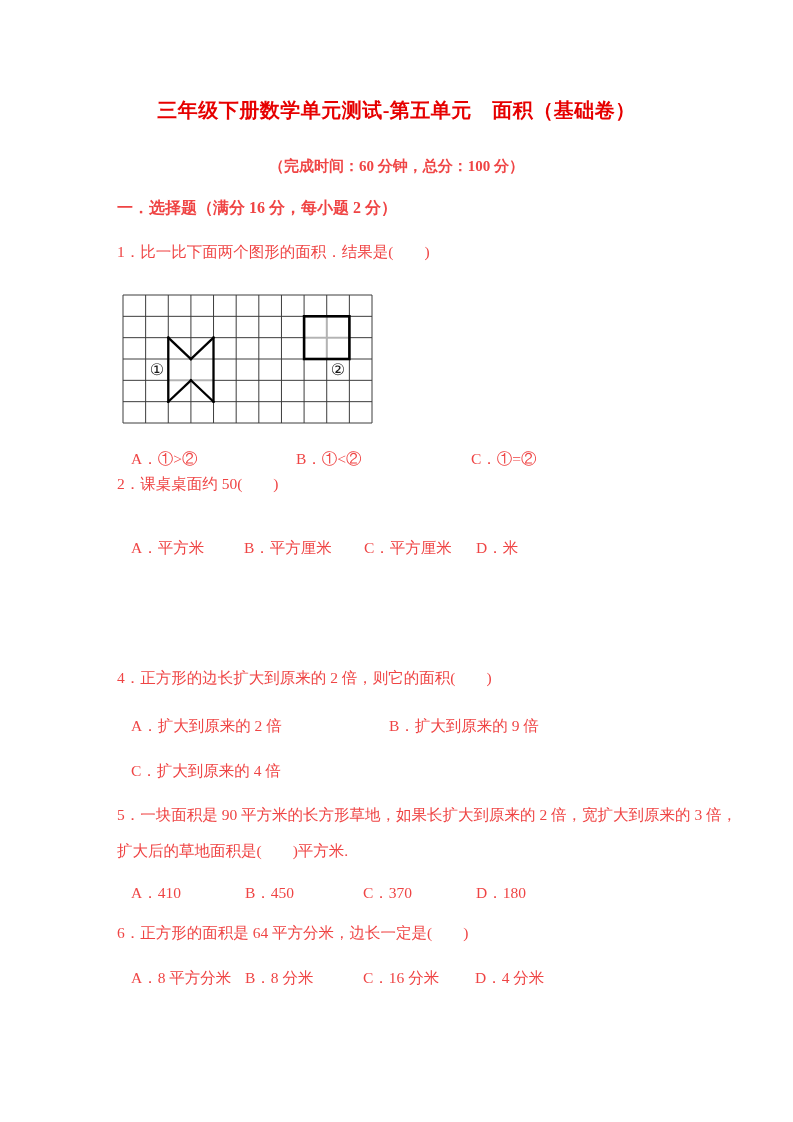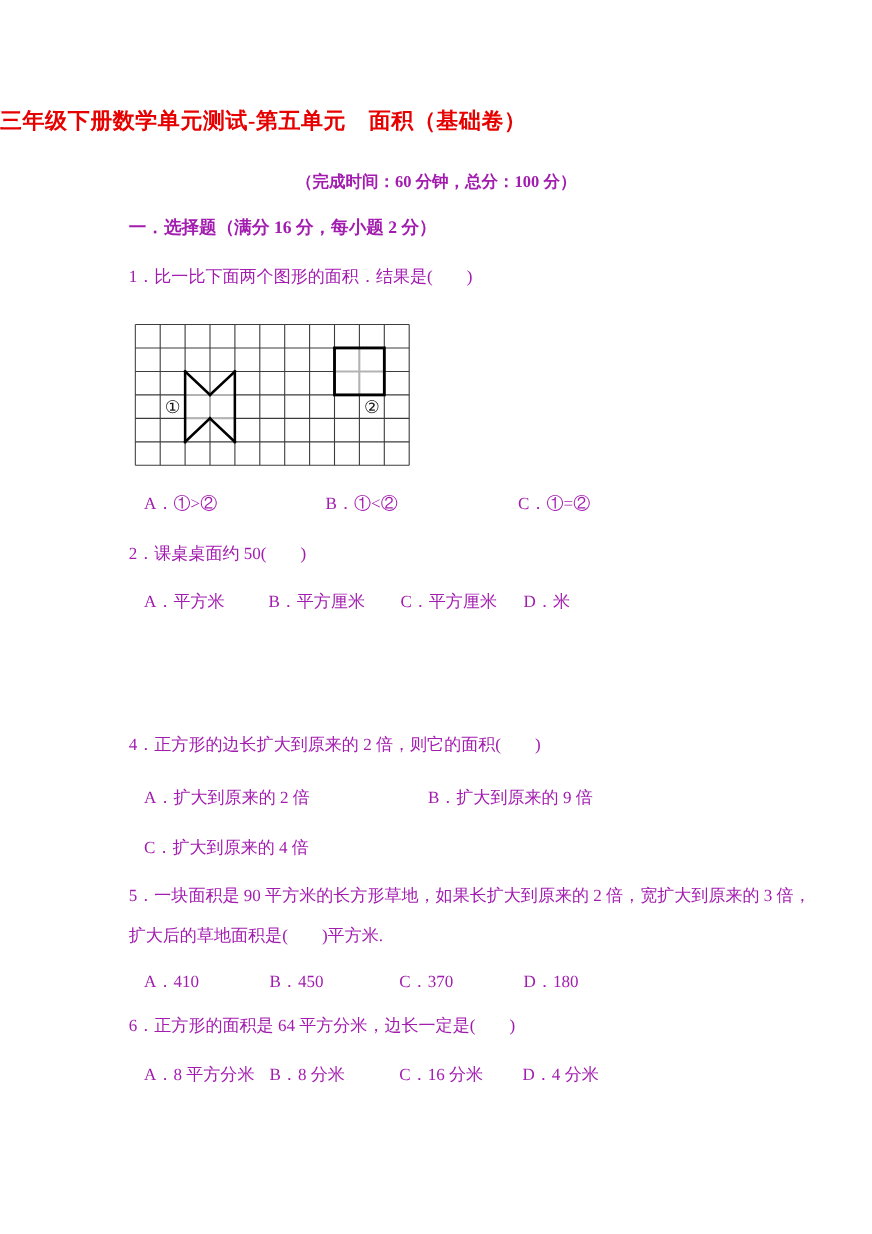--- a/index.html
+++ b/index.html
@@ -10,24 +10,24 @@
     font-family:"Liberation Serif","DejaVu Serif",serif;
     color:#1a1a1a;
     overflow:hidden;
   }
   .line{
     position:absolute;
     left:117px;
     font-size:15.5px;
     line-height:20px;
     white-space:pre;
-    color:#a21caf;
+    color:#ef4444;
   }
   .doc-title{
-    left:0;width:793px;
+    left:0;width:793px;text-align:center;
     font-size:20px;font-weight:bold;letter-spacing:0.5px;
   }
   .doc-subtitle{
     left:0;width:793px;text-align:center;
     font-size:15px;font-weight:bold;
   }
   .section-heading{
     font-size:16px;font-weight:bold;
   }
   .opts{
@@ -93,21 +93,21 @@
       <text x="215" y="80" font-size="16" text-anchor="middle" fill="#1a1a1a">②</text>
     </svg>
   </div>
 
   <div class="line opts" style="top:449px">
     <span style="width:165px">A．①&gt;②</span>
     <span style="width:175px">B．①&lt;②</span>
     <span>C．①=②</span>
   </div>
 
-  <div class="line" style="top:494px">2．课桌桌面约 50(　　)</div>
+  <div class="line" style="top:474px">2．课桌桌面约 50(　　)</div>
   <div class="line opts" style="top:538px">
     <span style="width:113px">A．平方米</span>
     <span style="width:120px">B．平方厘米</span>
     <span style="width:112px">C．平方厘米</span>
     <span>D．米</span>
   </div>
 
 
   <div class="line" style="top:668px">4．正方形的边长扩大到原来的 2 倍，则它的面积(　　)</div>
   <div class="line opts" style="top:716px">

